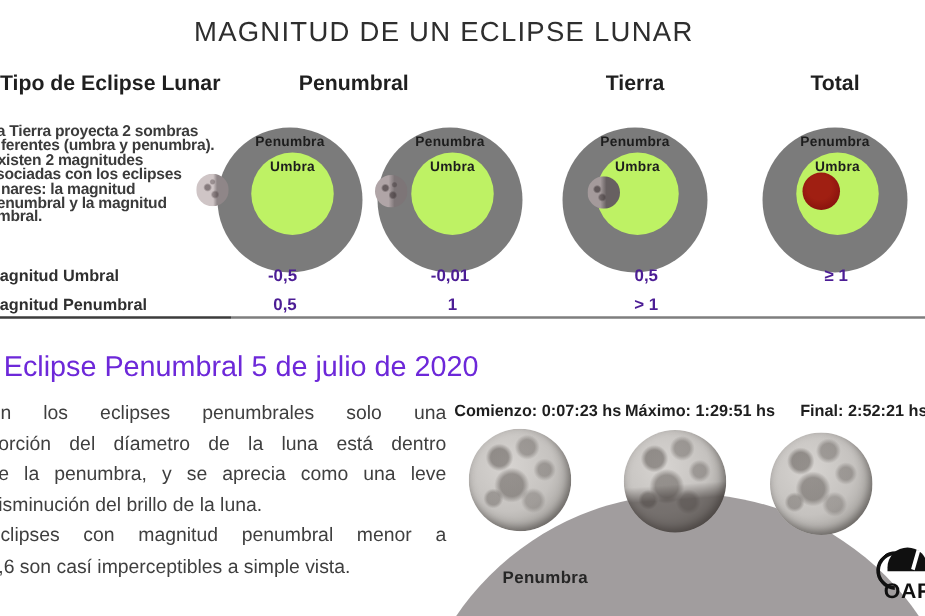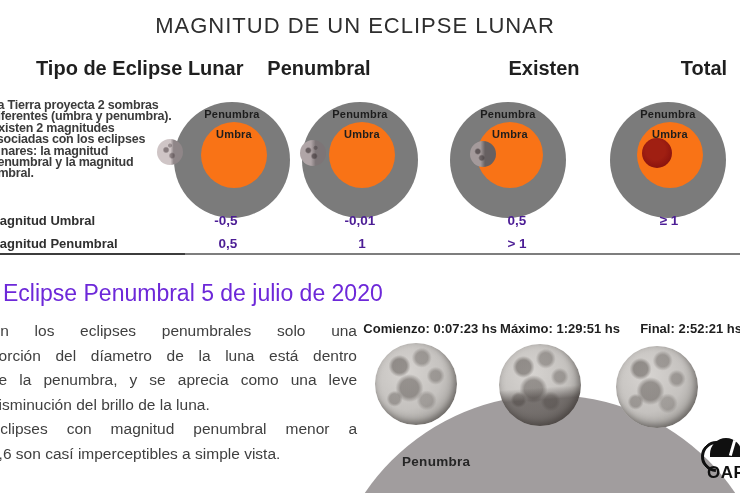--- a/index.html
+++ b/index.html
@@ -5,37 +5,37 @@
   html,body{margin:0;padding:0;background:#fff;}
   .page{
     position:relative;width:740px;height:493px;background:#ffffff;overflow:hidden;
     font-family:"Liberation Sans",sans-serif;color:#2b2b2b;
   }
   
   .main-title{
     position:absolute;top:13px;left:0;width:710px;text-align:center;
     font-size:22px;font-weight:400;letter-spacing:1px;color:#2e2e2e;
   }
-  .col-header{position:absolute;top:57px;font-size:20px;font-weight:bold;color:#1f1f1f;padding-left:36px;}
+  .col-header{position:absolute;top:57px;font-size:17px;font-weight:bold;color:#1f1f1f;}
   .col-header.type{left:0;}
   .col-header.c1{left:213px;width:140px;text-align:center;}
   .col-header.c2{left:438px;width:140px;text-align:center;}
   .col-header.c3{left:598px;width:140px;text-align:center;}
 
   .intro{position:absolute;left:-10px;top:100px;width:210px;}
   .intro div{font-size:12.5px;font-weight:bold;line-height:11.4px;color:#3b3b3b;white-space:nowrap;letter-spacing:-0.2px;}
 
   .diagram{position:absolute;top:102px;width:116px;height:116px;border-radius:50%;background:#7b7b7b;}
   .diagram.d1{left:174px;}
   .diagram.d2{left:302px;}
   .diagram.d3{left:450px;}
   .diagram.d4{left:610px;}
   .pen-label{position:absolute;top:6px;left:0;width:100%;text-align:center;
     font-size:11px;font-weight:bold;color:#1d1d1d;letter-spacing:.2px;}
-  .umbra{position:absolute;left:27px;top:20px;width:66px;height:66px;border-radius:50%;background:#f97316;}
+  .umbra{position:absolute;left:27px;top:20px;width:66px;height:66px;border-radius:50%;background:#bef264;}
   .umb-label{position:absolute;top:6px;left:0;width:100%;text-align:center;
     font-size:11px;font-weight:bold;color:#1d1d1d;letter-spacing:.2px;}
   .dmoon{position:absolute;width:26px;height:26px;border-radius:50%;}
   .d1 .dmoon{left:-17px;top:37px;background:
       radial-gradient(circle at 35% 42%, rgba(75,63,66,.55) 0 2px, transparent 3.5px),
       radial-gradient(circle at 58% 64%, rgba(75,63,66,.5) 0 2px, transparent 3.5px),
       radial-gradient(circle at 50% 25%, rgba(75,63,66,.4) 0 1.5px, transparent 2.5px),
       linear-gradient(90deg,#cfc5c6 52%,#8f8688 64%);}
   .d2 .dmoon{left:-2px;top:38px;background:
       radial-gradient(circle at 32% 40%, rgba(55,46,48,.6) 0 2px, transparent 3.5px),
@@ -101,21 +101,21 @@
 </style>
 </head>
 <body>
 
 <div class="page">
 
   <div class="main-title">MAGNITUD DE UN ECLIPSE LUNAR</div>
 
   <div class="col-header type">Tipo de Eclipse Lunar</div>
   <div class="col-header c1">Penumbral</div>
-  <div class="col-header c2">Existen</div>
+  <div class="col-header c2">Tierra</div>
   <div class="col-header c3">Total</div>
 
   <div class="intro">
     <div>La Tierra proyecta 2 sombras</div>
     <div>diferentes (umbra y penumbra).</div>
     <div>Existen 2 magnitudes</div>
     <div>asociadas con los eclipses</div>
     <div>lunares: la magnitud</div>
     <div>penumbral y la magnitud</div>
     <div>umbral.</div>

